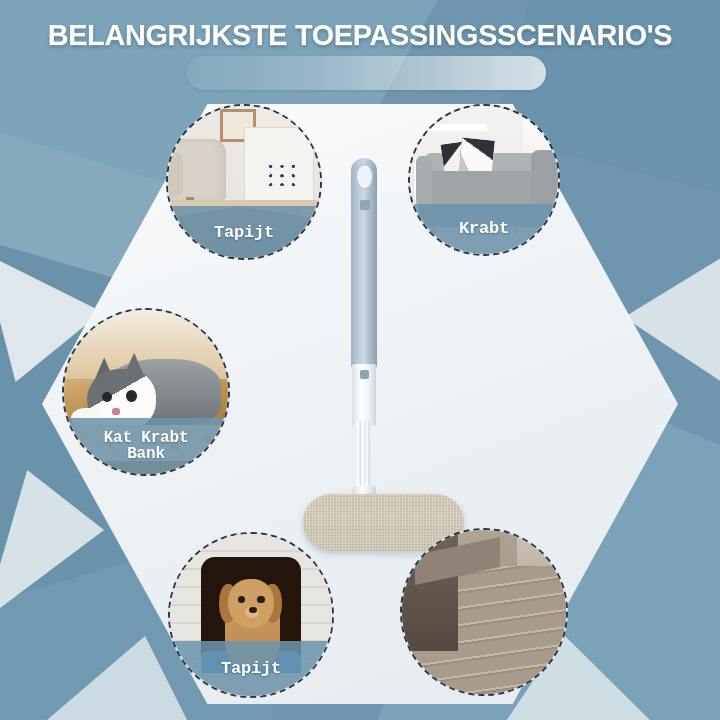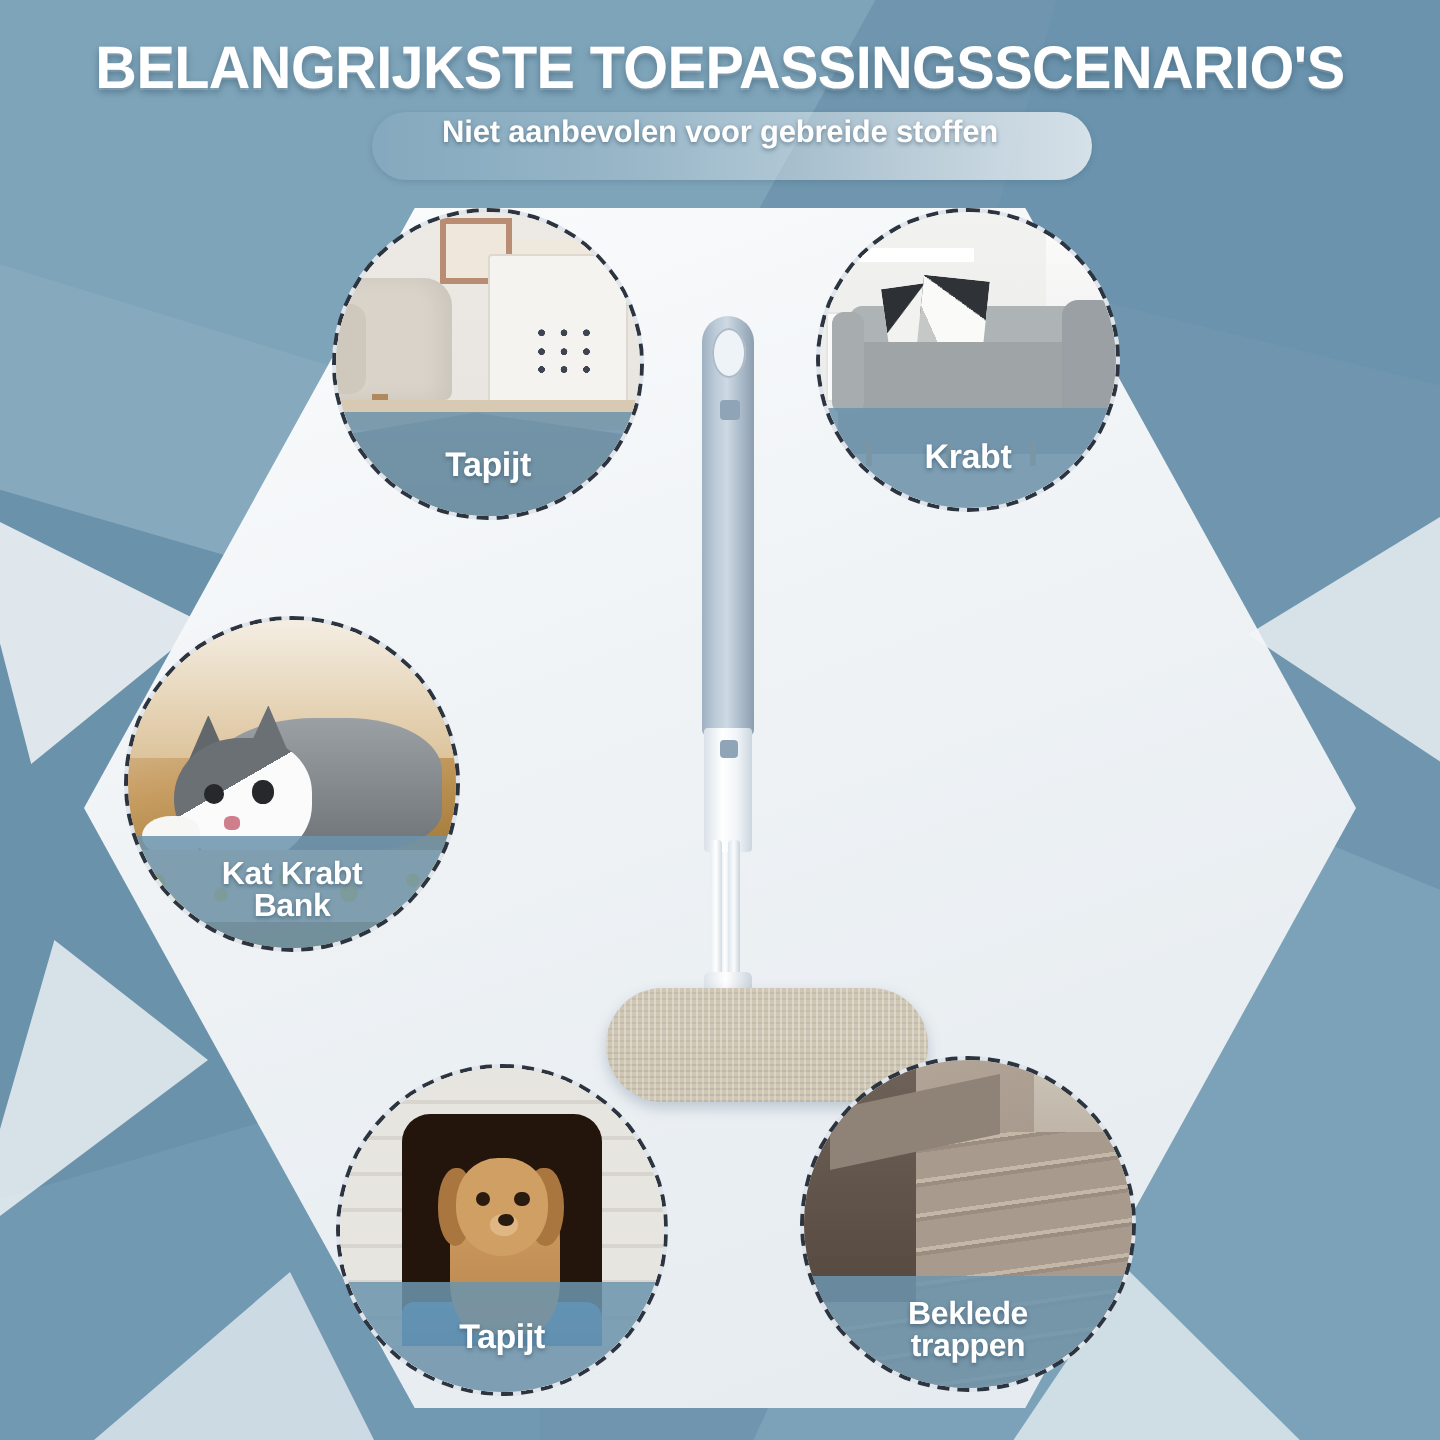--- a/index.html
+++ b/index.html
@@ -113,20 +113,21 @@
   .circle .photo { position:absolute; inset:0; }
   .label-band {
     position:absolute;
     left:-4%; right:-4%; bottom:0;
     height:34%;
     background:rgba(108,148,174,.86);
     display:flex;
     align-items:center;
     justify-content:center;
     text-align:center;
+    font-family:Liberation Mono, monospace;
   }
   .label-band .label {
     color:#ffffff;
     font-weight:bold;
     font-size:17px;
     line-height:1.02;
     letter-spacing:-0.2px;
     text-shadow:0 1px 2px rgba(30,55,75,.45);
     padding:0 4px;
     white-space:pre-line;
@@ -397,21 +398,20 @@
   <div class="hexagon"></div>
 
   <div class="wedge wedge-l"></div>
   <div class="wedge wedge-l2"></div>
   <div class="wedge wedge-r"></div>
   <div class="wedge wedge-bl"></div>
   <div class="wedge wedge-br"></div>
 
   <div class="subtitle-pill"></div>
   <div class="title">BELANGRIJKSTE TOEPASSINGSSCENARIO'S</div>
-  <div class="subtitle-text">Niet aanbevolen voor gebreide stoffen</div>
 
   <div class="product">
     <div class="pr-handle"></div>
     <div class="pr-loop"></div>
     <div class="pr-badge1"></div>
     <div class="pr-stem"></div>
     <div class="pr-collar"></div>
     <div class="pr-badge2"></div>
     <div class="pr-rodL"></div>
     <div class="pr-rodR"></div>
@@ -502,19 +502,15 @@
   </div>
 
   <div class="circle" id="c-trappen">
     <div class="photo ph">
       <div class="bt-bg"></div>
         <div class="bt-wallR"></div>
       <div class="bt-steps"></div>
         <div class="bt-wallL"></div>
         <div class="bt-rail"></div>
     </div>
-    <div class="label-band two">
-      <span class="label">Beklede
-trappen</span>
-    </div>
   </div>
 
 </div>
 
 </body></html>

